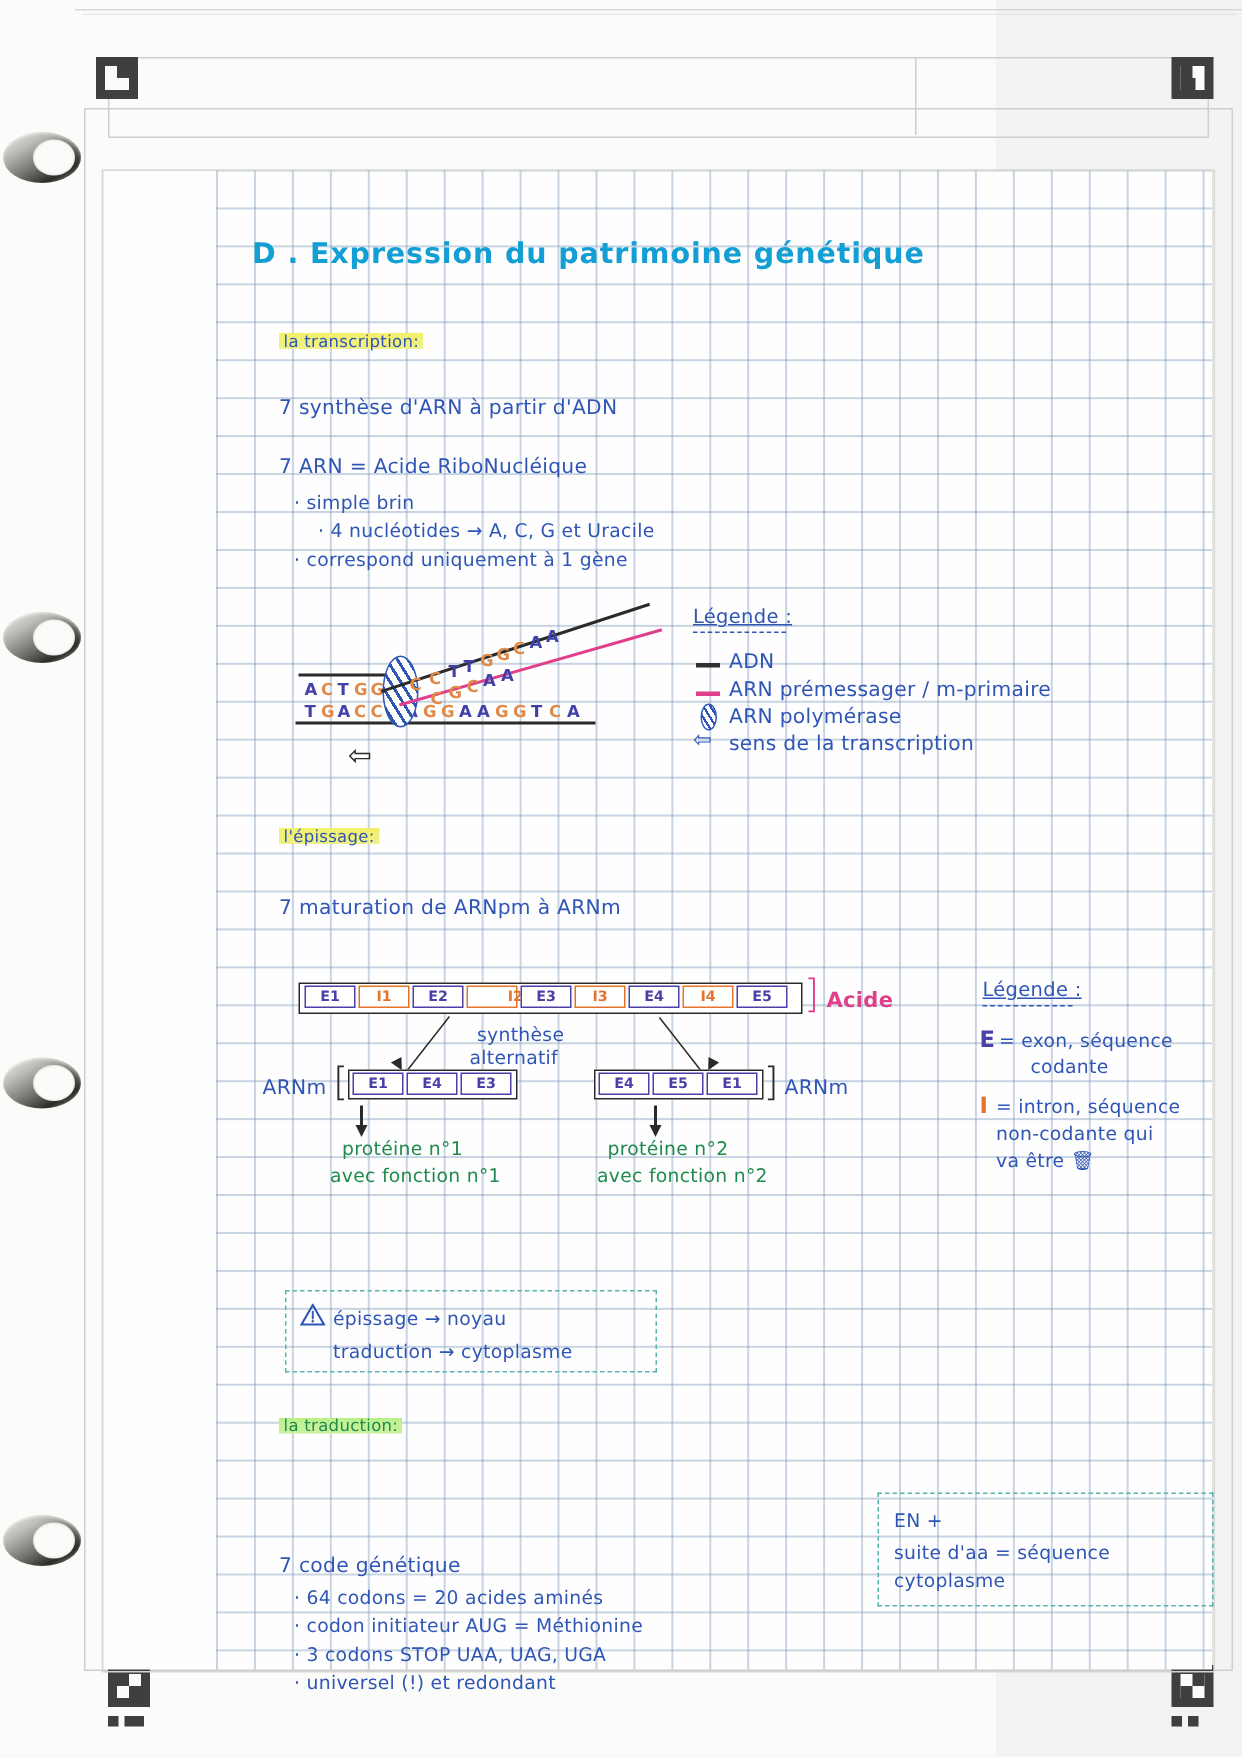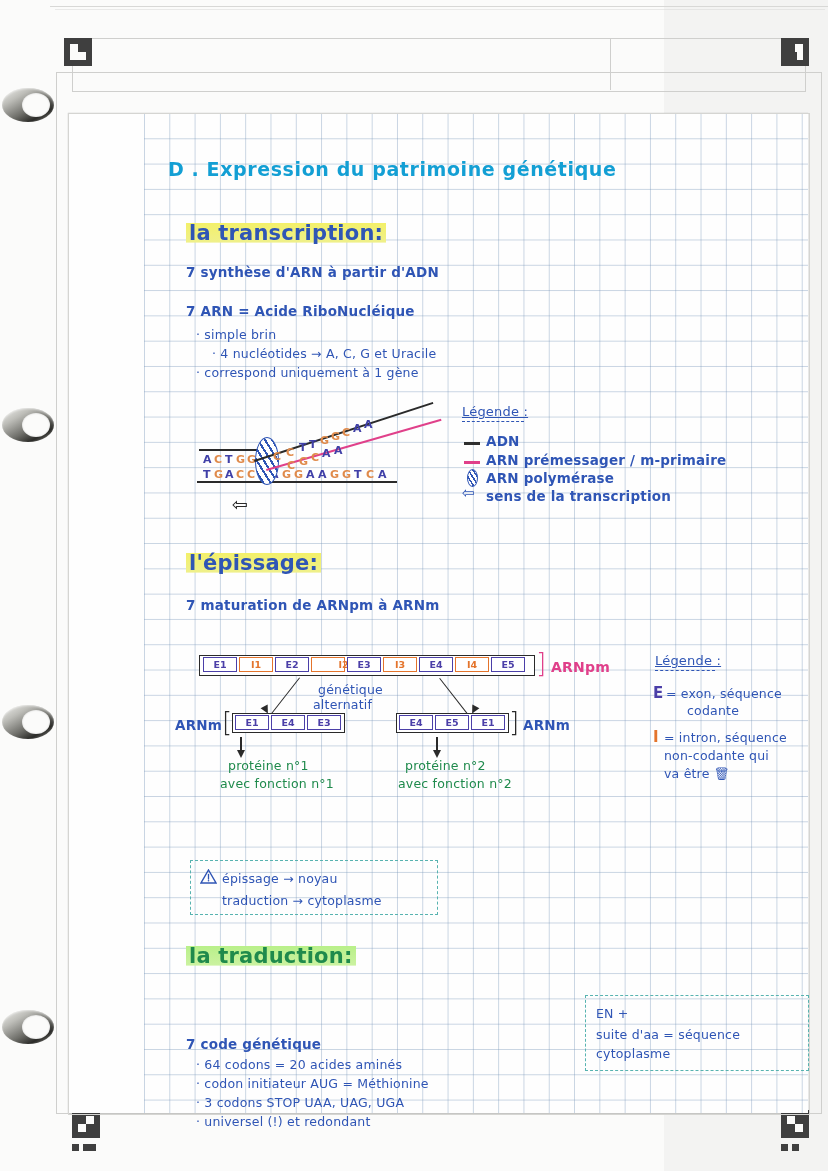--- a/index.html
+++ b/index.html
@@ -34,25 +34,25 @@
     border-radius:26px/17px;
     background:linear-gradient(150deg,#f2f2ef 0%,#bdbdb8 28%,#6e6e69 58%,#2b2b28 78%,#8d8d88 100%);
     box-shadow:inset 0 1px 2px rgba(255,255,255,.55);}
   .ring .hole{position:absolute;left:20px;top:5px;width:28px;height:24px;border-radius:50%;
     background:#fbfbfa;box-shadow:inset 0 0 2px rgba(0,0,0,.2);}
 
   
   .ink{position:absolute;color:#2f55b5;font-family:"DejaVu Sans",sans-serif;
     white-space:nowrap;letter-spacing:.2px;}
   .title{color:#139fd4;font-size:19px;font-weight:bold;letter-spacing:.6px;}
-  .subhead{color:#2f55b5;font-size:21px;font-weight:bold;
+  .subhead{color:#2f55b5;font-size:11px;font-weight:normal;
     background:linear-gradient(to bottom,transparent 8%,#f3f06a 10%,#eff08a 88%,transparent 92%);
     padding:0 3px;}
   .subhead.green{background:linear-gradient(to bottom,transparent 8%,#b9f08a 10%,#cbf2a0 88%,transparent 92%);}
-  .body{font-size:13.5px;font-weight:bold;}
+  .body{font-size:13.5px;}
   .small{font-size:12.5px;}
   .bold{font-weight:bold;}
   .green{color:#1f8a4c;}
   .pinkink{color:#e0408a;}
 
   
   .dnaline{position:absolute;background:#2a2a2a;height:1.6px;}
   .rnaline{position:absolute;background:#e0408a;height:2.2px;transform-origin:0 0;}
   .blackdiag{position:absolute;background:#2a2a2a;height:1.6px;transform-origin:0 0;}
   .base{position:absolute;font-size:11px;font-weight:bold;}
@@ -242,30 +242,30 @@
     <div class="seg in" style="left:239px;width:34px;top:657px;">I1</div>
     <div class="seg ex" style="left:275px;width:34px;top:657px;">E2</div>
     <div class="seg in" style="left:311px;width:34px;top:657px;padding-left:31px;">I2</div>
     <div class="seg ex" style="left:347px;width:34px;top:657px;">E3</div>
     <div class="seg in" style="left:383px;width:34px;top:657px;">I3</div>
     <div class="seg ex" style="left:419px;width:34px;top:657px;">E4</div>
     <div class="seg in" style="left:455px;width:34px;top:657px;">I4</div>
     <div class="seg ex" style="left:491px;width:34px;top:657px;">E5</div>
 
     <div class="bracket" style="left:536px;top:648px;">]</div>
-    <div class="ink pinkink bold" style="left:551px;top:659px;font-size:14px;">ARNpm</div>
+    <div class="ink pinkink bold" style="left:551px;top:659px;font-size:14px;">Acide</div>
   </div>
 
   <div class="diagstem" style="left:300px;top:678px;width:55px;transform:rotate(128deg);"></div>
   <div class="arrowdown" style="left:262px;top:706px;transform:rotate(-28deg);"></div>
 
   <div class="diagstem" style="left:440px;top:678px;width:55px;transform:rotate(52deg);"></div>
   <div class="arrowdown" style="left:470px;top:706px;transform:rotate(28deg);"></div>
 
-  <div class="ink small" style="left:318px;top:682px;">génétique</div>
+  <div class="ink small" style="left:318px;top:682px;">synthèse</div>
   <div class="ink small" style="left:313px;top:697px;">alternatif</div>
 
   <div>
     <div class="ink body" style="left:175px;top:717px;">ARNm</div>
     <div class="bracket blk" style="left:222px;top:707px;">[</div>
     <div class="mrnabar" style="left:232px;top:713px;width:113px;height:20px;"></div>
     <div class="seg ex" style="left:235px;width:34px;top:715px;">E1</div>
     <div class="seg ex" style="left:271px;width:34px;top:715px;">E4</div>
     <div class="seg ex" style="left:307px;width:34px;top:715px;">E3</div>
 

